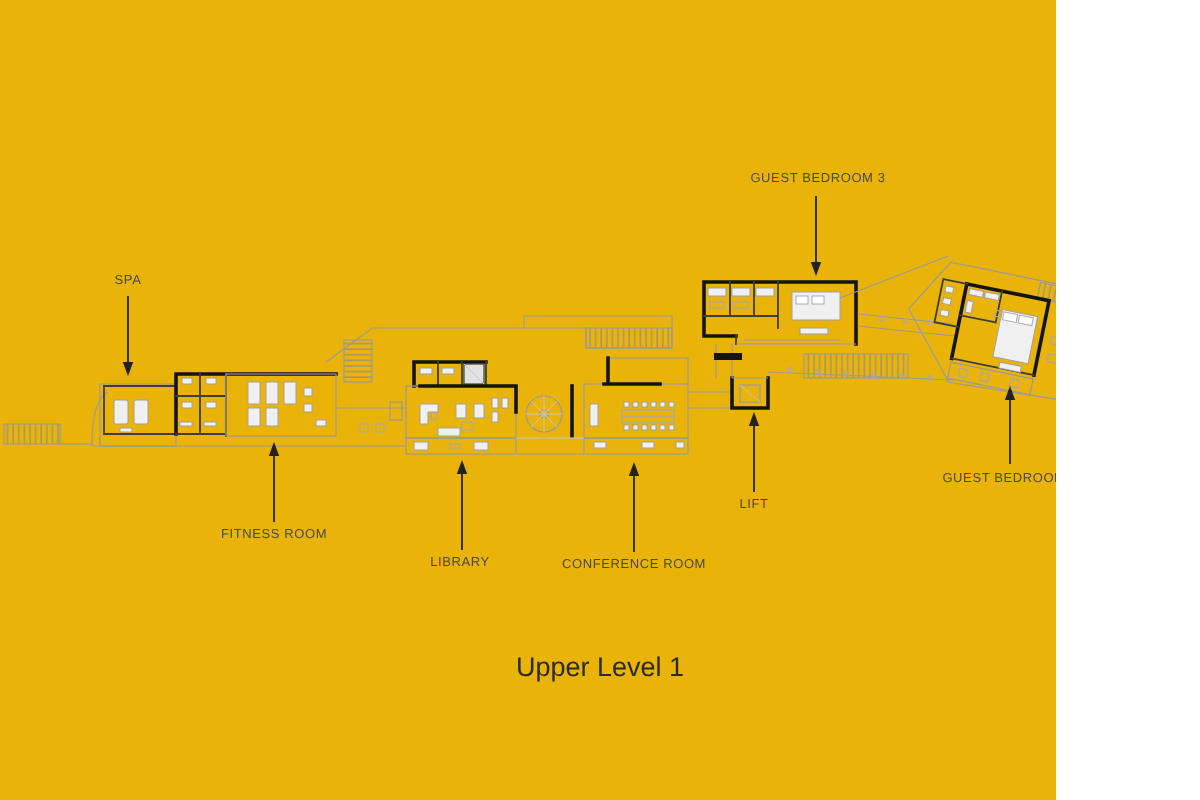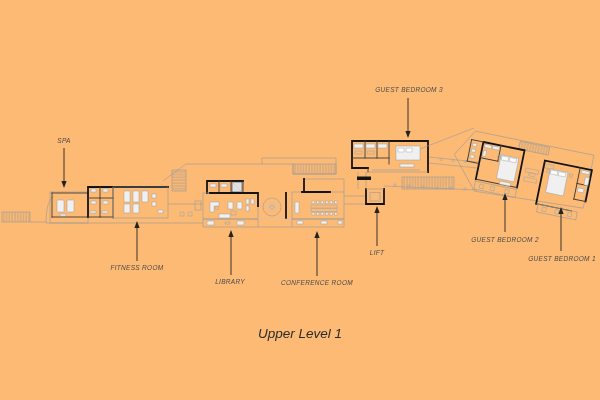--- a/index.html
+++ b/index.html
@@ -1,17 +1,17 @@
 <!DOCTYPE html>
 <html><head>
 <meta charset="utf-8">
 <style>
   html,body{margin:0;padding:0;background:#ffffff;}
-  .canvas{position:relative;width:600px;height:400px;background:#fdba74;overflow:hidden;
-          font-family:"Liberation Sans",sans-serif;font-style:italic;}
+  .canvas{position:relative;width:528px;height:400px;background:#eab308;overflow:hidden;
+          font-family:"Liberation Sans",sans-serif;}
   .canvas svg{position:absolute;left:0;top:0;}
   
   .w-thick{stroke:#141414;stroke-width:1.8;fill:none;stroke-linecap:square;}
   .w-med{stroke:#3d3d3d;stroke-width:0.9;fill:none;stroke-linecap:square;}
   .ln{stroke:#9a9a9a;stroke-width:0.6;fill:none;}
   .lt{stroke:#c6c6c6;stroke-width:0.5;fill:none;}
   .furn{fill:#f0f0f0;stroke:#9f9f9f;stroke-width:0.5;}
   .furno{fill:none;stroke:#a8a8a8;stroke-width:0.6;}
   .pill{fill:#ffffff;stroke:#aaaaaa;stroke-width:0.5;}
   .hv{fill:url(#vh);stroke:#9a9a9a;stroke-width:0.6;}

